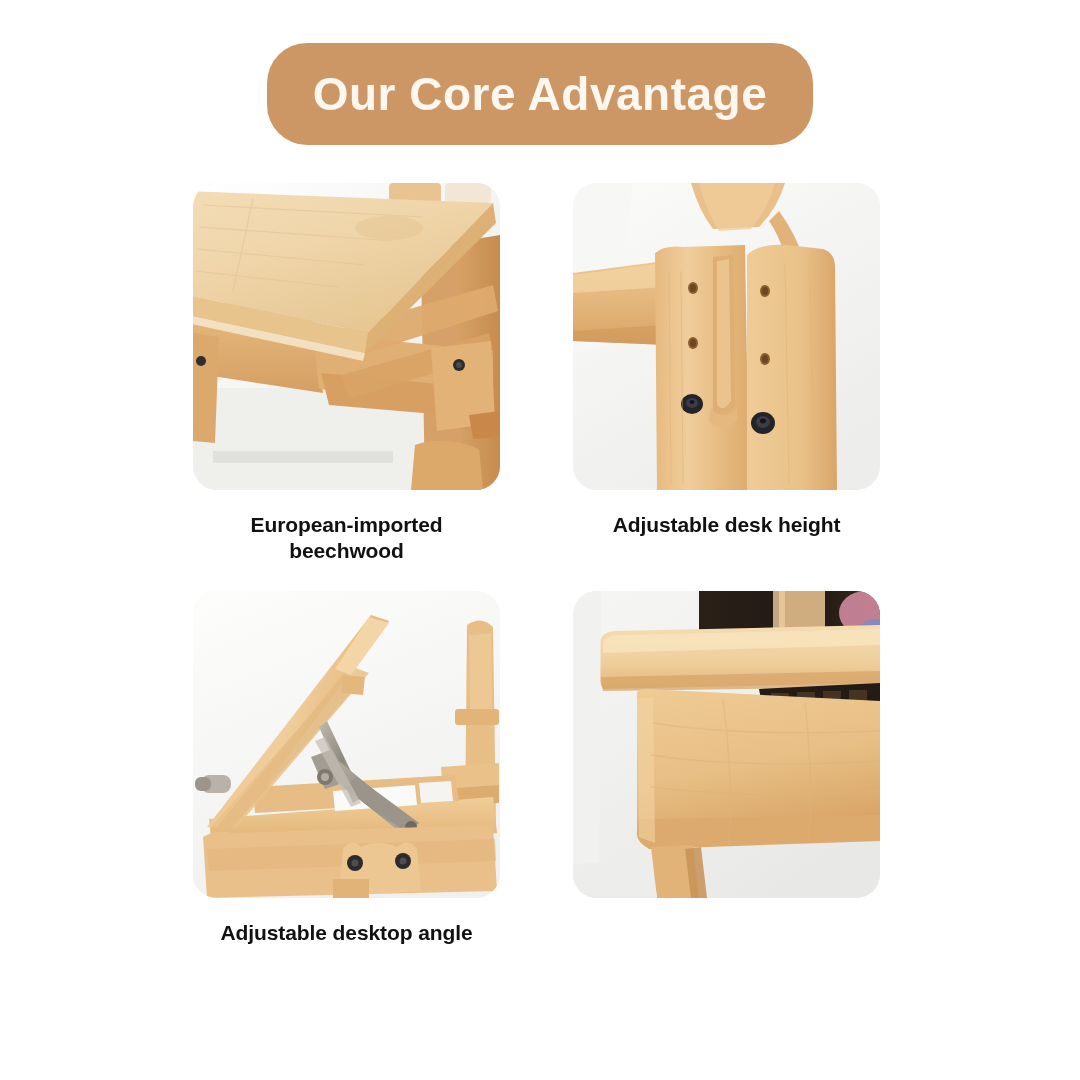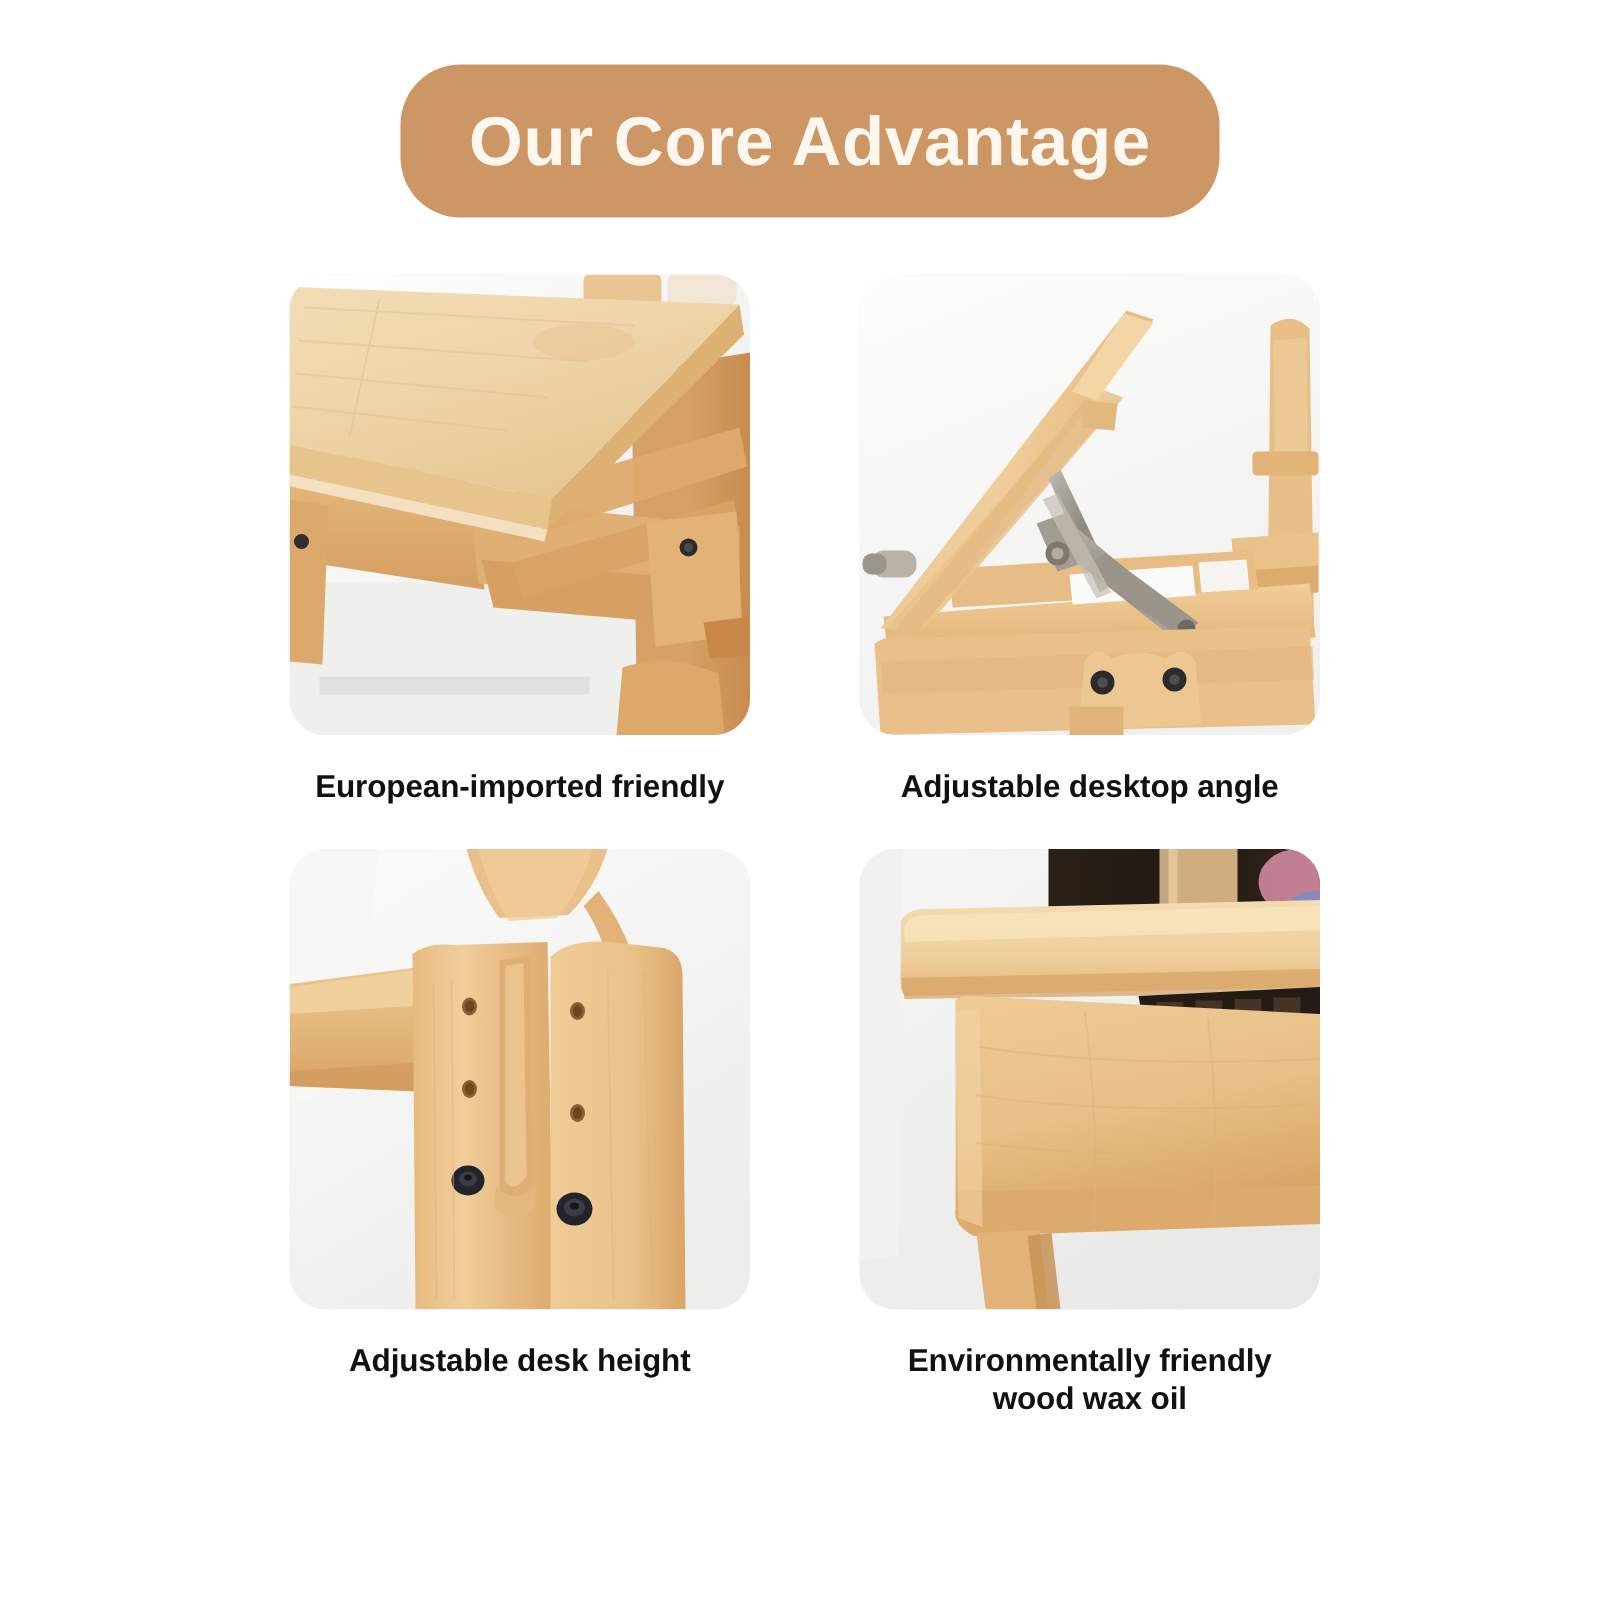--- a/index.html
+++ b/index.html
@@ -165,21 +165,92 @@
           <circle cx="266" cy="182" r="6" fill="#2C2C2C"></circle>
           <circle cx="266" cy="182" r="3" fill="#4A4A4A"></circle>
           <path d="M276 232 L307 228 L307 254 L280 256 Z" fill="#C9884A"></path>
 
           <path d="M0 150 L26 154 L22 260 L0 258 Z" fill="#DCA96C"></path>
           <circle cx="8" cy="178" r="5" fill="#2E2E2E"></circle>
 
           <path d="M222 262 Q252 252 286 266 L290 307 L218 307 Z" fill="#DDA96B"></path>
         </svg>
       </div>
-      <div class="caption">European-imported friendly</div>
+      <div class="caption">European-imported beechwood</div>
+    </div>
+
+    <div class="card">
+      <div class="photo">
+        <svg width="307" height="307" viewBox="0 0 307 307" xmlns="http://www.w3.org/2000/svg">
+          <defs>
+            <linearGradient id="g3post" x1="0" y1="0" x2="1" y2="0">
+              <stop offset="0%" stop-color="#E6BA80"></stop>
+              <stop offset="35%" stop-color="#F0CD9A"></stop>
+              <stop offset="100%" stop-color="#DDAB6D"></stop>
+            </linearGradient>
+            <linearGradient id="g3front" x1="0" y1="0" x2="1" y2="0">
+              <stop offset="0%" stop-color="#EFCB96"></stop>
+              <stop offset="60%" stop-color="#E9C289"></stop>
+              <stop offset="100%" stop-color="#D9A568"></stop>
+            </linearGradient>
+            <linearGradient id="g3arm" x1="0" y1="0" x2="0" y2="1">
+              <stop offset="0%" stop-color="#EDC791"></stop>
+              <stop offset="100%" stop-color="#D9A465"></stop>
+            </linearGradient>
+            <linearGradient id="g3bg" x1="0" y1="0" x2="0.6" y2="1">
+              <stop offset="0%" stop-color="#FBFBFA"></stop>
+              <stop offset="100%" stop-color="#EDEDEB"></stop>
+            </linearGradient>
+          </defs>
+
+          <rect width="307" height="307" fill="url(#g3bg)"></rect>
+          <path d="M0 0 L60 0 L40 160 L0 170 Z" fill="#F7F7F6"></path>
+
+          <path d="M118 0 Q126 28 140 46 L186 44 Q204 26 212 0 Z" fill="#E9C08A"></path>
+          <path d="M126 0 Q134 30 146 48 L178 46 Q194 28 202 0 Z" fill="#F0CE9B" opacity="0.75"></path>
+          <path d="M206 28 Q222 50 230 74 L214 78 Q206 52 196 38 Z" fill="#E2B379"></path>
+
+          <path d="M0 90 L92 78 L96 162 L0 158 Z" fill="url(#g3arm)"></path>
+          <path d="M0 92 L90 80 L92 104 L0 110 Z" fill="#F2D3A2" opacity="0.8"></path>
+          <path d="M0 148 L92 142 L94 162 L0 158 Z" fill="#D09A5B" opacity="0.7"></path>
+
+          <path d="M82 70 Q92 62 110 64 L172 62 L176 307 L84 307 Z" fill="url(#g3post)"></path>
+
+          <path d="M174 72 Q186 60 214 62 L250 66 Q262 70 262 84 L264 307 L174 307 Z" fill="url(#g3front)"></path>
+
+          <path d="M140 74 L160 72 L162 222 Q154 238 140 228 Z" fill="#DFAE74"></path>
+          <path d="M144 78 L156 76 L158 218 Q150 230 144 222 Z" fill="#EBC68F" opacity="0.9"></path>
+          <path d="M138 225 Q152 240 164 226 L164 238 Q150 252 136 238 Z" fill="#E4B87E"></path>
+
+          <ellipse cx="120" cy="105" rx="5" ry="6" fill="#8A5F2E"></ellipse>
+          <ellipse cx="120" cy="105" rx="3" ry="4" fill="#6B4620"></ellipse>
+          <ellipse cx="120" cy="160" rx="5" ry="6" fill="#8A5F2E"></ellipse>
+          <ellipse cx="120" cy="160" rx="3" ry="4" fill="#6B4620"></ellipse>
+
+          <ellipse cx="192" cy="108" rx="5" ry="6" fill="#8A5F2E"></ellipse>
+          <ellipse cx="192" cy="108" rx="3" ry="4" fill="#6B4620"></ellipse>
+          <ellipse cx="192" cy="176" rx="5" ry="6" fill="#8A5F2E"></ellipse>
+          <ellipse cx="192" cy="176" rx="3" ry="4" fill="#6B4620"></ellipse>
+
+          <ellipse cx="119" cy="221" rx="11" ry="10" fill="#23232A"></ellipse>
+          <ellipse cx="119" cy="220" rx="6" ry="5" fill="#3C3C46"></ellipse>
+          <ellipse cx="119" cy="219" rx="2.5" ry="2" fill="#15151A"></ellipse>
+          <ellipse cx="190" cy="240" rx="12" ry="11" fill="#23232A"></ellipse>
+          <ellipse cx="190" cy="239" rx="7" ry="6" fill="#3C3C46"></ellipse>
+          <ellipse cx="190" cy="238" rx="3" ry="2.4" fill="#15151A"></ellipse>
+
+          <g stroke="#DCB27B" stroke-width="1" fill="none" opacity="0.5">
+            <path d="M96 90 L98 300"></path>
+            <path d="M108 88 L110 300"></path>
+            <path d="M212 80 L216 300"></path>
+            <path d="M236 82 L242 300"></path>
+          </g>
+        </svg>
+      </div>
+      <div class="caption">Adjustable desk height</div>
     </div>
 
     <div class="card">
       <div class="photo">
         <svg width="307" height="307" viewBox="0 0 307 307" xmlns="http://www.w3.org/2000/svg">
           <defs>
             <linearGradient id="g2panel" x1="0" y1="0" x2="1" y2="0.4">
               <stop offset="0%" stop-color="#E9C087"></stop>
               <stop offset="55%" stop-color="#F0CE9C"></stop>
               <stop offset="100%" stop-color="#DFAE70"></stop>
@@ -249,91 +320,20 @@
           <rect x="140" y="288" width="36" height="19" fill="#E2B379"></rect>
         </svg>
       </div>
       <div class="caption">Adjustable desktop angle</div>
     </div>
 
     <div class="card">
       <div class="photo">
         <svg width="307" height="307" viewBox="0 0 307 307" xmlns="http://www.w3.org/2000/svg">
           <defs>
-            <linearGradient id="g3post" x1="0" y1="0" x2="1" y2="0">
-              <stop offset="0%" stop-color="#E6BA80"></stop>
-              <stop offset="35%" stop-color="#F0CD9A"></stop>
-              <stop offset="100%" stop-color="#DDAB6D"></stop>
-            </linearGradient>
-            <linearGradient id="g3front" x1="0" y1="0" x2="1" y2="0">
-              <stop offset="0%" stop-color="#EFCB96"></stop>
-              <stop offset="60%" stop-color="#E9C289"></stop>
-              <stop offset="100%" stop-color="#D9A568"></stop>
-            </linearGradient>
-            <linearGradient id="g3arm" x1="0" y1="0" x2="0" y2="1">
-              <stop offset="0%" stop-color="#EDC791"></stop>
-              <stop offset="100%" stop-color="#D9A465"></stop>
-            </linearGradient>
-            <linearGradient id="g3bg" x1="0" y1="0" x2="0.6" y2="1">
-              <stop offset="0%" stop-color="#FBFBFA"></stop>
-              <stop offset="100%" stop-color="#EDEDEB"></stop>
-            </linearGradient>
-          </defs>
-
-          <rect width="307" height="307" fill="url(#g3bg)"></rect>
-          <path d="M0 0 L60 0 L40 160 L0 170 Z" fill="#F7F7F6"></path>
-
-          <path d="M118 0 Q126 28 140 46 L186 44 Q204 26 212 0 Z" fill="#E9C08A"></path>
-          <path d="M126 0 Q134 30 146 48 L178 46 Q194 28 202 0 Z" fill="#F0CE9B" opacity="0.75"></path>
-          <path d="M206 28 Q222 50 230 74 L214 78 Q206 52 196 38 Z" fill="#E2B379"></path>
-
-          <path d="M0 90 L92 78 L96 162 L0 158 Z" fill="url(#g3arm)"></path>
-          <path d="M0 92 L90 80 L92 104 L0 110 Z" fill="#F2D3A2" opacity="0.8"></path>
-          <path d="M0 148 L92 142 L94 162 L0 158 Z" fill="#D09A5B" opacity="0.7"></path>
-
-          <path d="M82 70 Q92 62 110 64 L172 62 L176 307 L84 307 Z" fill="url(#g3post)"></path>
-
-          <path d="M174 72 Q186 60 214 62 L250 66 Q262 70 262 84 L264 307 L174 307 Z" fill="url(#g3front)"></path>
-
-          <path d="M140 74 L160 72 L162 222 Q154 238 140 228 Z" fill="#DFAE74"></path>
-          <path d="M144 78 L156 76 L158 218 Q150 230 144 222 Z" fill="#EBC68F" opacity="0.9"></path>
-          <path d="M138 225 Q152 240 164 226 L164 238 Q150 252 136 238 Z" fill="#E4B87E"></path>
-
-          <ellipse cx="120" cy="105" rx="5" ry="6" fill="#8A5F2E"></ellipse>
-          <ellipse cx="120" cy="105" rx="3" ry="4" fill="#6B4620"></ellipse>
-          <ellipse cx="120" cy="160" rx="5" ry="6" fill="#8A5F2E"></ellipse>
-          <ellipse cx="120" cy="160" rx="3" ry="4" fill="#6B4620"></ellipse>
-
-          <ellipse cx="192" cy="108" rx="5" ry="6" fill="#8A5F2E"></ellipse>
-          <ellipse cx="192" cy="108" rx="3" ry="4" fill="#6B4620"></ellipse>
-          <ellipse cx="192" cy="176" rx="5" ry="6" fill="#8A5F2E"></ellipse>
-          <ellipse cx="192" cy="176" rx="3" ry="4" fill="#6B4620"></ellipse>
-
-          <ellipse cx="119" cy="221" rx="11" ry="10" fill="#23232A"></ellipse>
-          <ellipse cx="119" cy="220" rx="6" ry="5" fill="#3C3C46"></ellipse>
-          <ellipse cx="119" cy="219" rx="2.5" ry="2" fill="#15151A"></ellipse>
-          <ellipse cx="190" cy="240" rx="12" ry="11" fill="#23232A"></ellipse>
-          <ellipse cx="190" cy="239" rx="7" ry="6" fill="#3C3C46"></ellipse>
-          <ellipse cx="190" cy="238" rx="3" ry="2.4" fill="#15151A"></ellipse>
-
-          <g stroke="#DCB27B" stroke-width="1" fill="none" opacity="0.5">
-            <path d="M96 90 L98 300"></path>
-            <path d="M108 88 L110 300"></path>
-            <path d="M212 80 L216 300"></path>
-            <path d="M236 82 L242 300"></path>
-          </g>
-        </svg>
-      </div>
-      <div class="caption">Adjustable desk height</div>
-    </div>
-
-    <div class="card">
-      <div class="photo">
-        <svg width="307" height="307" viewBox="0 0 307 307" xmlns="http://www.w3.org/2000/svg">
-          <defs>
             <linearGradient id="g4top" x1="0" y1="0" x2="0" y2="1">
               <stop offset="0%" stop-color="#F5DCB1"></stop>
               <stop offset="60%" stop-color="#EFCE9B"></stop>
               <stop offset="100%" stop-color="#E2B47A"></stop>
             </linearGradient>
             <linearGradient id="g4drawer" x1="0" y1="0" x2="0.3" y2="1">
               <stop offset="0%" stop-color="#EFCB95"></stop>
               <stop offset="55%" stop-color="#E8BF86"></stop>
               <stop offset="100%" stop-color="#D9A566"></stop>
             </linearGradient>
@@ -385,18 +385,16 @@
           </g>
 
           <path d="M0 0 L28 0 L26 307 L0 307 Z" fill="#F1F1EF"></path>
 
           <path d="M78 256 L120 254 L126 307 L84 307 Z" fill="#E2B379"></path>
           <path d="M112 258 L128 256 L134 307 L118 307 Z" fill="#C89256" opacity="0.85"></path>
 
           <path d="M0 274 L78 266 L84 307 L0 307 Z" fill="#EDEDEB"></path>
         </svg>
       </div>
-      <div class="caption">Environmentally friendly
-wood wax oil</div>
     </div>
 
   </div>
 </div>
 
 </body></html>

